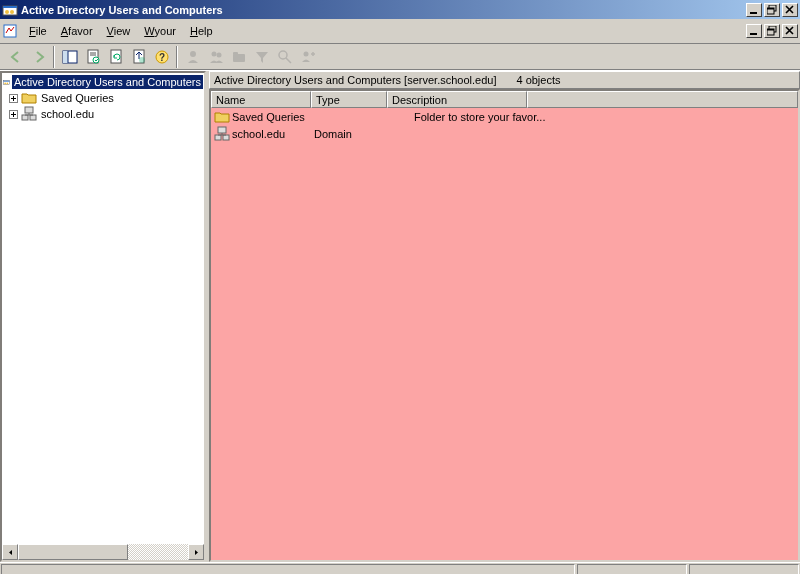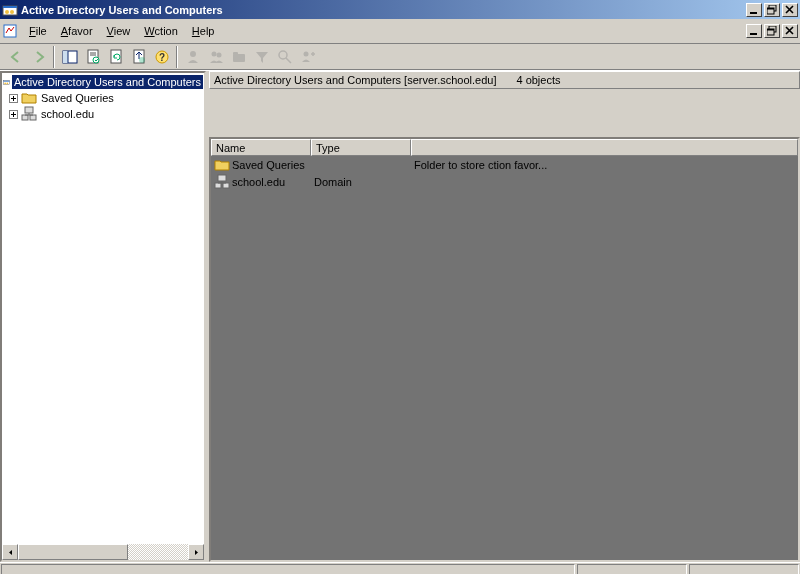--- a/index.html
+++ b/index.html
@@ -47,25 +47,25 @@
   .tree-hscroll { height:16px; background:#d4d0c8; display:flex; border-top:0;}
   .sbtn { width:16px; height:16px; background:#d4d0c8; border:1px solid #fff; border-right-color:#808080; border-bottom-color:#808080; display:flex; align-items:center; justify-content:center;}
   .sbtn svg{width:7px;height:7px;}
   .strack { flex:1; background: repeating-conic-gradient(#d4d0c8 0 25%, #fff 0 50%) 0 0/2px 2px; position:relative; display:flex;}
   .sthumb { width:110px; height:100%; background:#d4d0c8; border:1px solid #fff; border-right-color:#808080; border-bottom-color:#808080;}
   
   
   .rightpane { flex:1; display:flex; flex-direction:column; margin-left:3px;}
   .descbar { height:18px; background:#d4d0c8; display:flex; align-items:center; padding:0 4px; border:1px solid #808080; border-top-color:#fff; border-left-color:#fff;gap:8px;}
   .descbar span:first-child{flex:0 0 auto; padding-right:12px;}
-  .listview { flex:1; background:#737373; border:2px inset #d4d0c8; overflow:hidden;margin-top:48px;}
+  .listview { flex:1; background:#fca5a5; border:2px inset #d4d0c8; overflow:hidden;}
   .listheader { display:flex; height:17px; background:#d4d0c8;}
   .colhdr { border:1px solid; border-color:#fff #808080 #808080 #fff; padding:1px 4px; display:flex; align-items:center; cursor:default;}
   .col-name{width:100px;}
-  .col-type{width:100px;}
+  .col-type{width:76px;}
   .col-desc{width:140px;}
   .col-rest{flex:1;}
   .listbody { padding:0;}
   .listrow { display:flex; height:17px; align-items:center;}
   .cell { padding:0 3px; white-space:nowrap; overflow:hidden; text-overflow:ellipsis; display:flex; align-items:center;}
   .cell.cname{width:100px;}
   .cell.ctype{width:100px;}
   .cell.cdesc{width:140px;}
   .cell .licon{width:16px;height:16px;margin-right:2px;display:flex;align-items:center;}
   
@@ -115,21 +115,21 @@
 <div class="menubar">
   <span class="menubar-icon">
     <svg viewBox="0 0 16 16">
         <rect x="2" y="2" width="12" height="12" fill="#fff" stroke="#2a6fc9"></rect>
         <path d="M4 10 L7 5 L9 8 L12 4" stroke="#c00" fill="none"></path>
       </svg>
   </span>
   <span class="menuitem"><u>F</u><span></span><span>ile</span></span>
   <span class="menuitem"><u>A</u><span>favor</span></span>
   <span class="menuitem"><u>V</u><span>iew</span></span>
-  <span class="menuitem"><u>W</u><span>ction</span></span>
+  <span class="menuitem"><u>W</u><span>your</span></span>
   <span class="menuitem"><u>H</u><span>elp</span></span>
   <span class="menubar-spacer"></span>
   <div class="winbtns">
     <div class="winbtn">
         <svg viewBox="0 0 10 10">
           <rect x="1" y="7" width="7" height="2" fill="#000"></rect>
         </svg>
       </div>
     <div class="winbtn">
         <svg viewBox="0 0 10 10">
@@ -291,34 +291,35 @@
 
   <div class="rightpane">
     <div class="descbar">
       <span>Active Directory Users and Computers [server.school.edu]</span>
       <span>4 objects</span>
     </div>
     <div class="listview">
       <div class="listheader">
         <div class="colhdr col-name">Name</div>
         <div class="colhdr col-type">Type</div>
+        <div class="colhdr col-desc">Description</div>
         <div class="colhdr col-rest"></div>
       </div>
       <div class="listbody">
         <div class="listrow">
           <div class="cell cname">
               <span class="licon">
                 <svg viewBox="0 0 16 16">
                   <path d="M1 4 L1 13 L15 13 L15 5 L7 5 L6 4 Z" fill="#f0d060" stroke="#b08000"></path>
                 </svg>
               </span>
               <span>Saved Queries</span>
             </div>
           <div class="cell ctype"></div>
-          <div class="cell cdesc">Folder to store ction favor...</div>
+          <div class="cell cdesc">Folder to store your favor...</div>
         </div>
         <div class="listrow">
           <div class="cell cname">
               <span class="licon">
                 <svg viewBox="0 0 16 16">
                   <rect x="4" y="1" width="8" height="6" fill="#ddd" stroke="#666"></rect>
                   <rect x="1" y="9" width="6" height="5" fill="#ddd" stroke="#666"></rect>
                   <rect x="9" y="9" width="6" height="5" fill="#ddd" stroke="#666"></rect>
                   <line x1="8" y1="7" x2="8" y2="9" stroke="#666"></line>
                   <line x1="4" y1="9" x2="12" y2="9" stroke="#666"></line>

